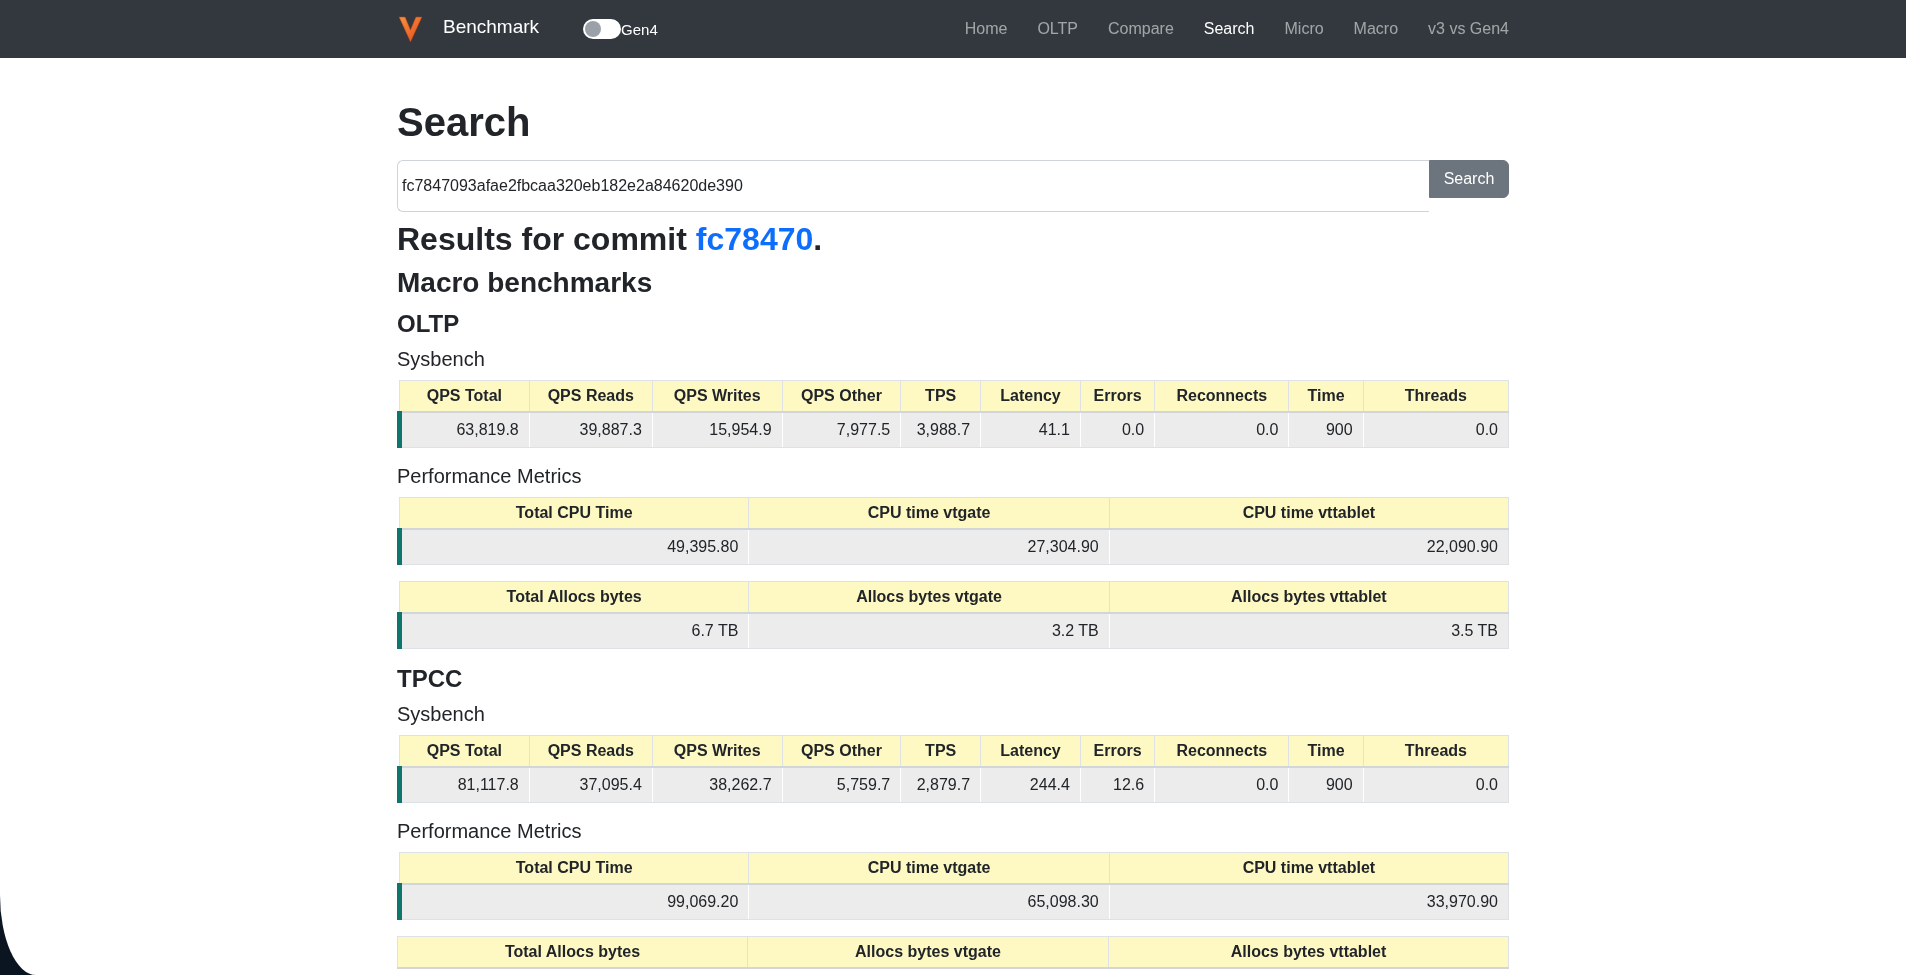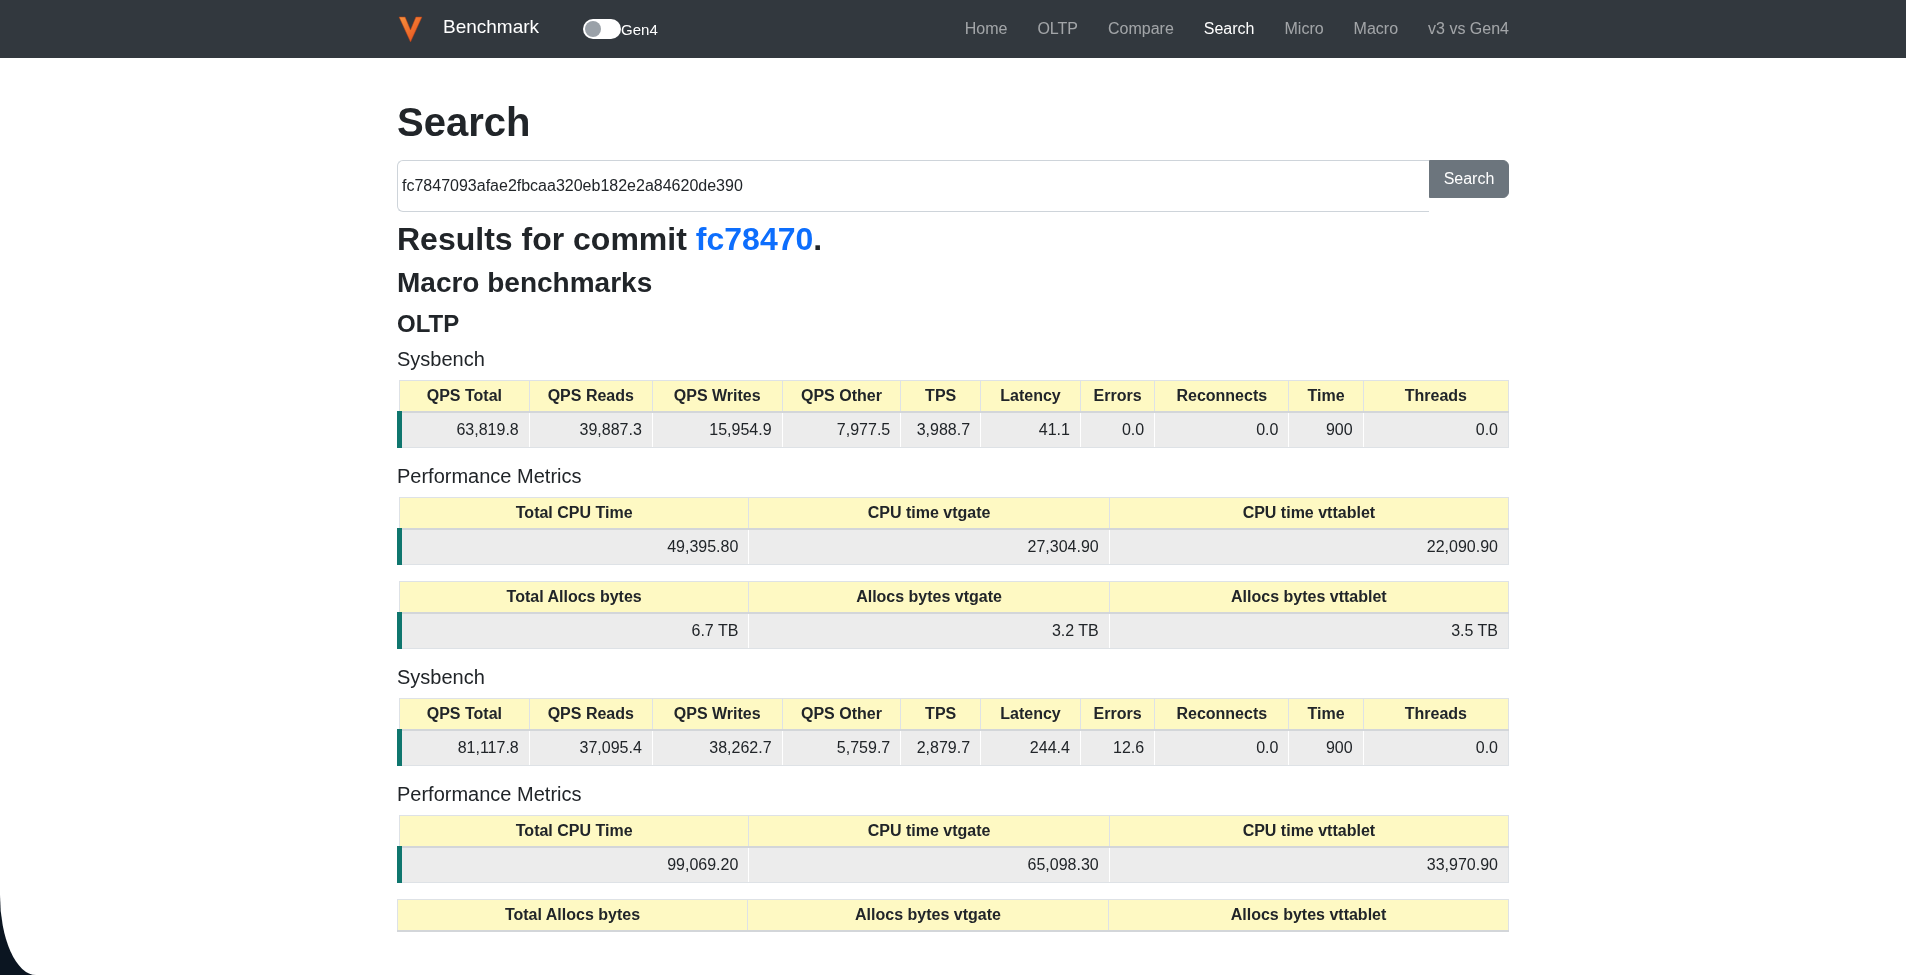--- a/index.html
+++ b/index.html
@@ -221,20 +221,21 @@
         <tr>
           <td>6.7 TB</td>
           <td>3.2 TB</td>
           <td>3.5 TB</td>
         </tr>
       </tbody>
     </table>
   </section>
 
   <section>
+    <h4 class="bench-title">TPCC</h4>
     <h5 class="sub-title">Sysbench</h5>
 
     <table class="bench">
       <thead>
         <tr>
           <th class="c0">QPS Total</th>
           <th class="c1">QPS Reads</th>
           <th class="c2">QPS Writes</th>
           <th class="c3">QPS Other</th>
           <th class="c4">TPS</th>

